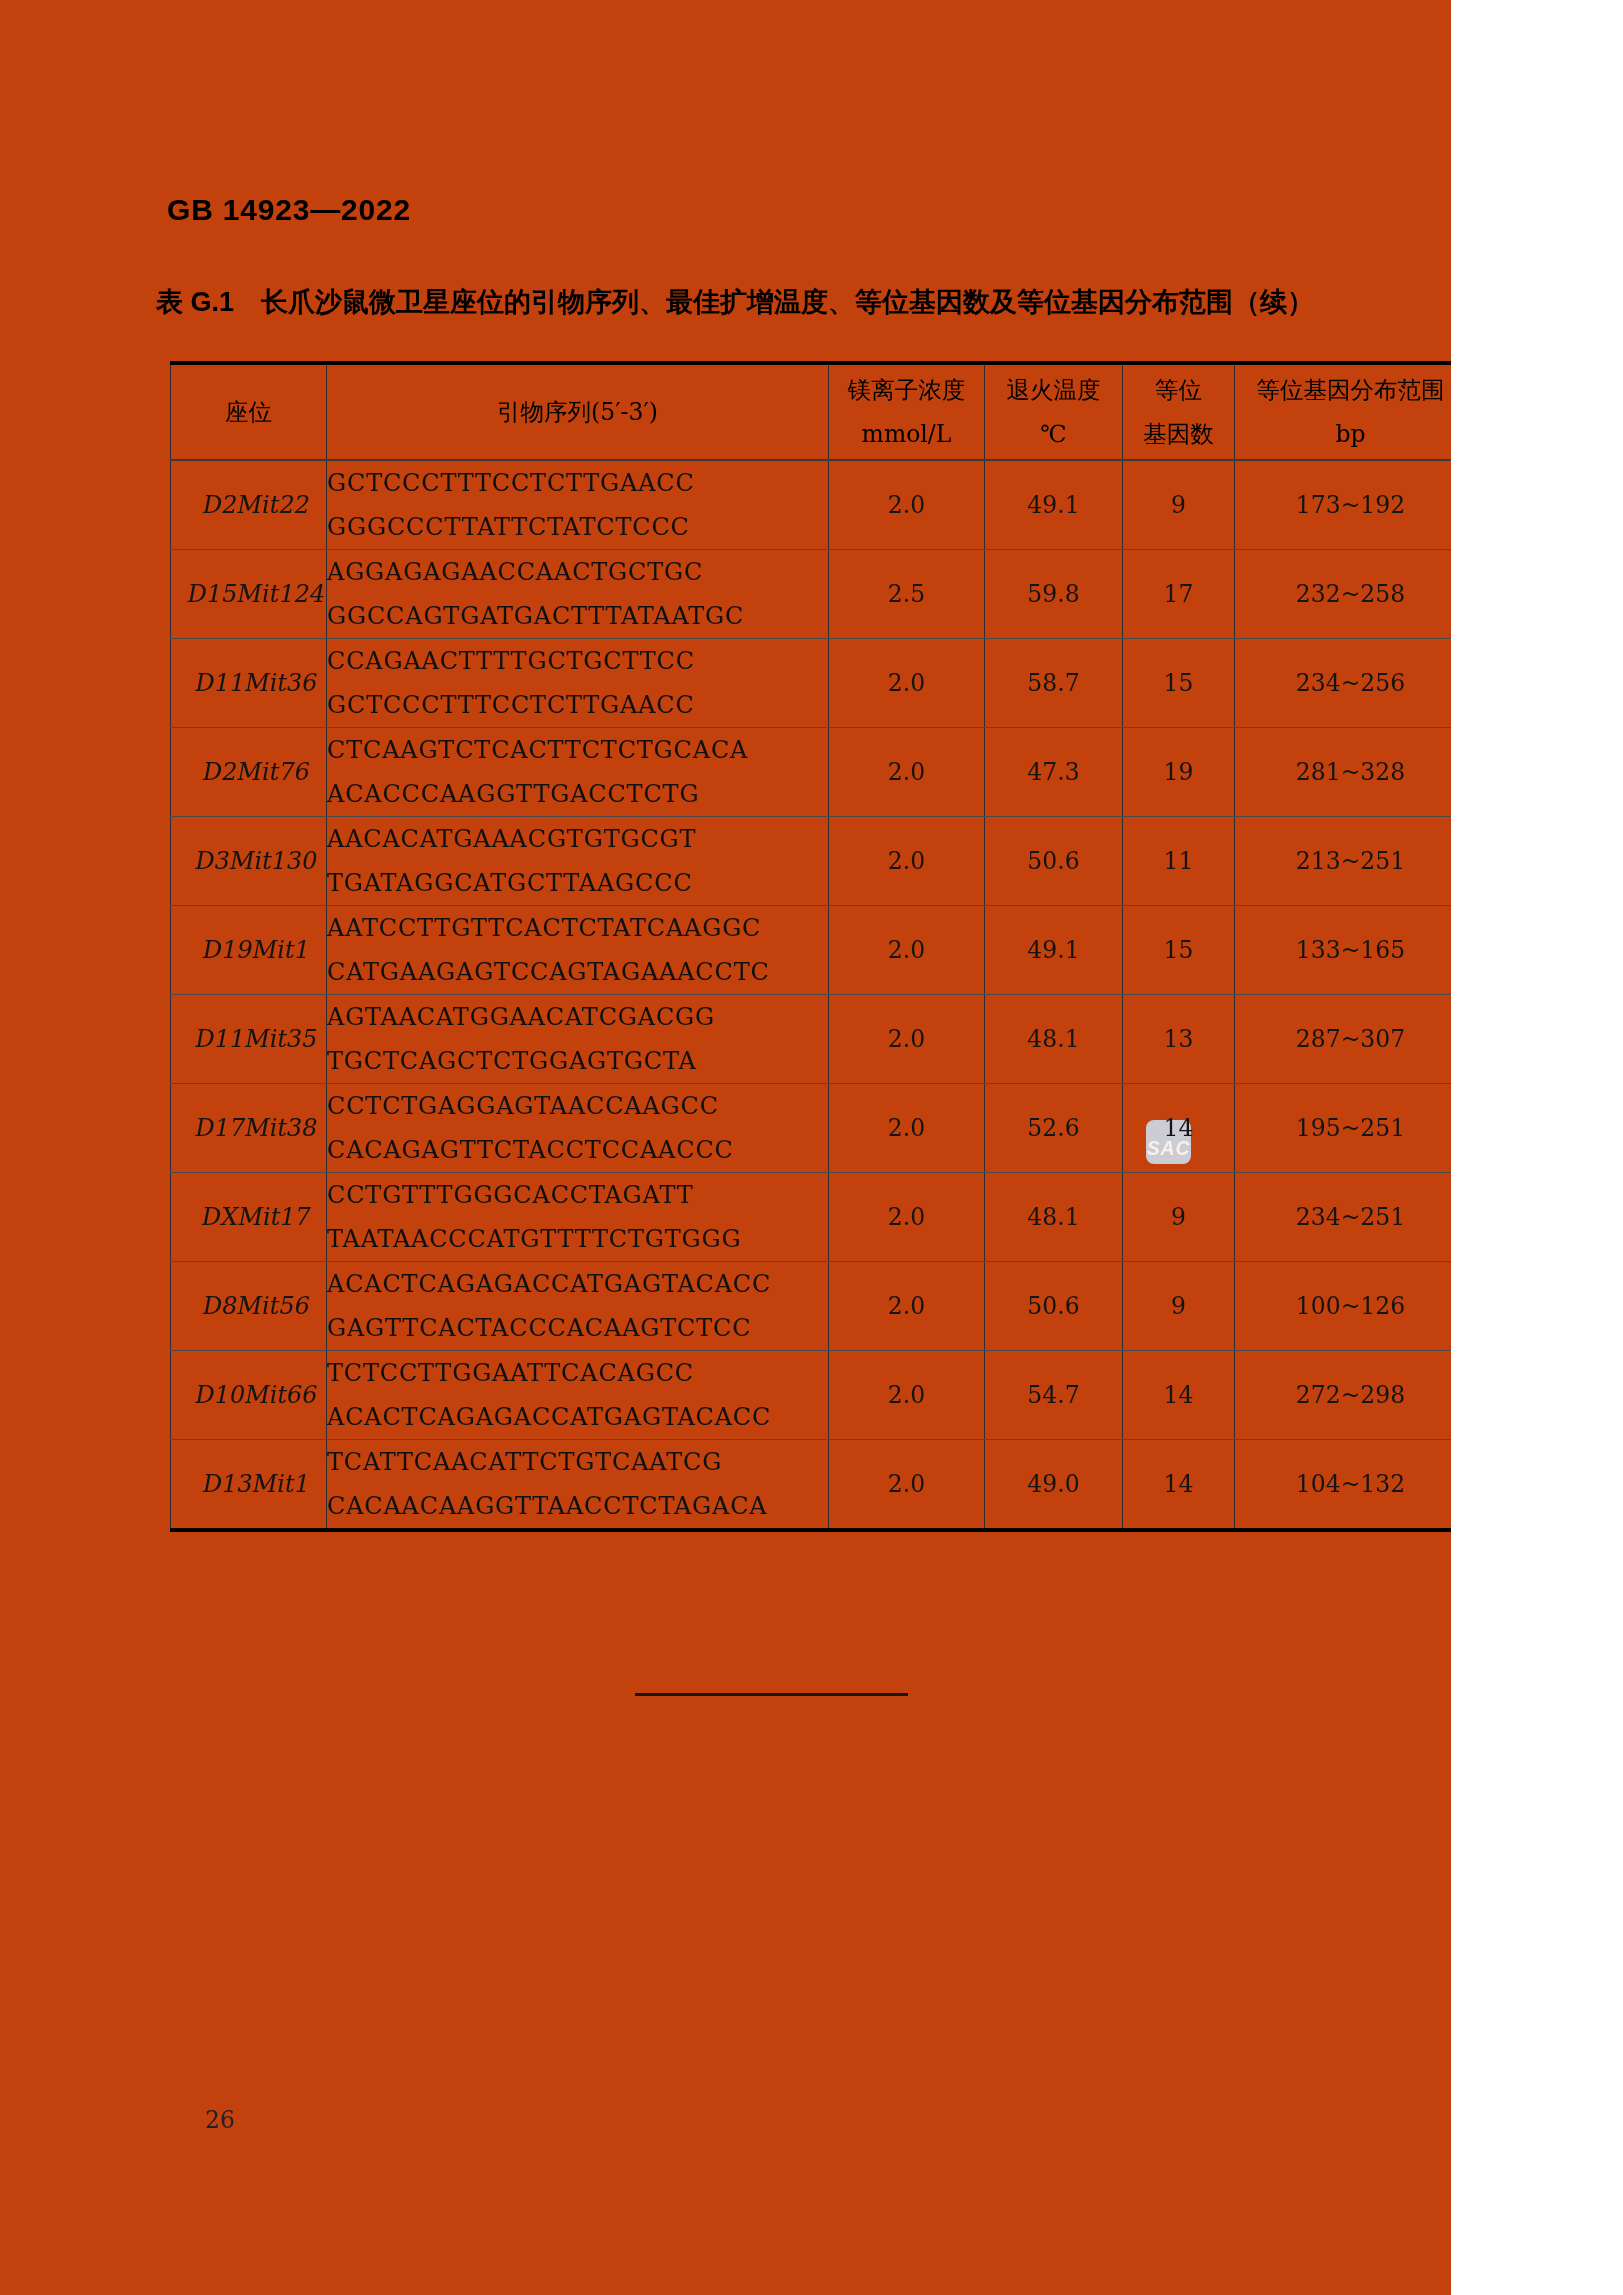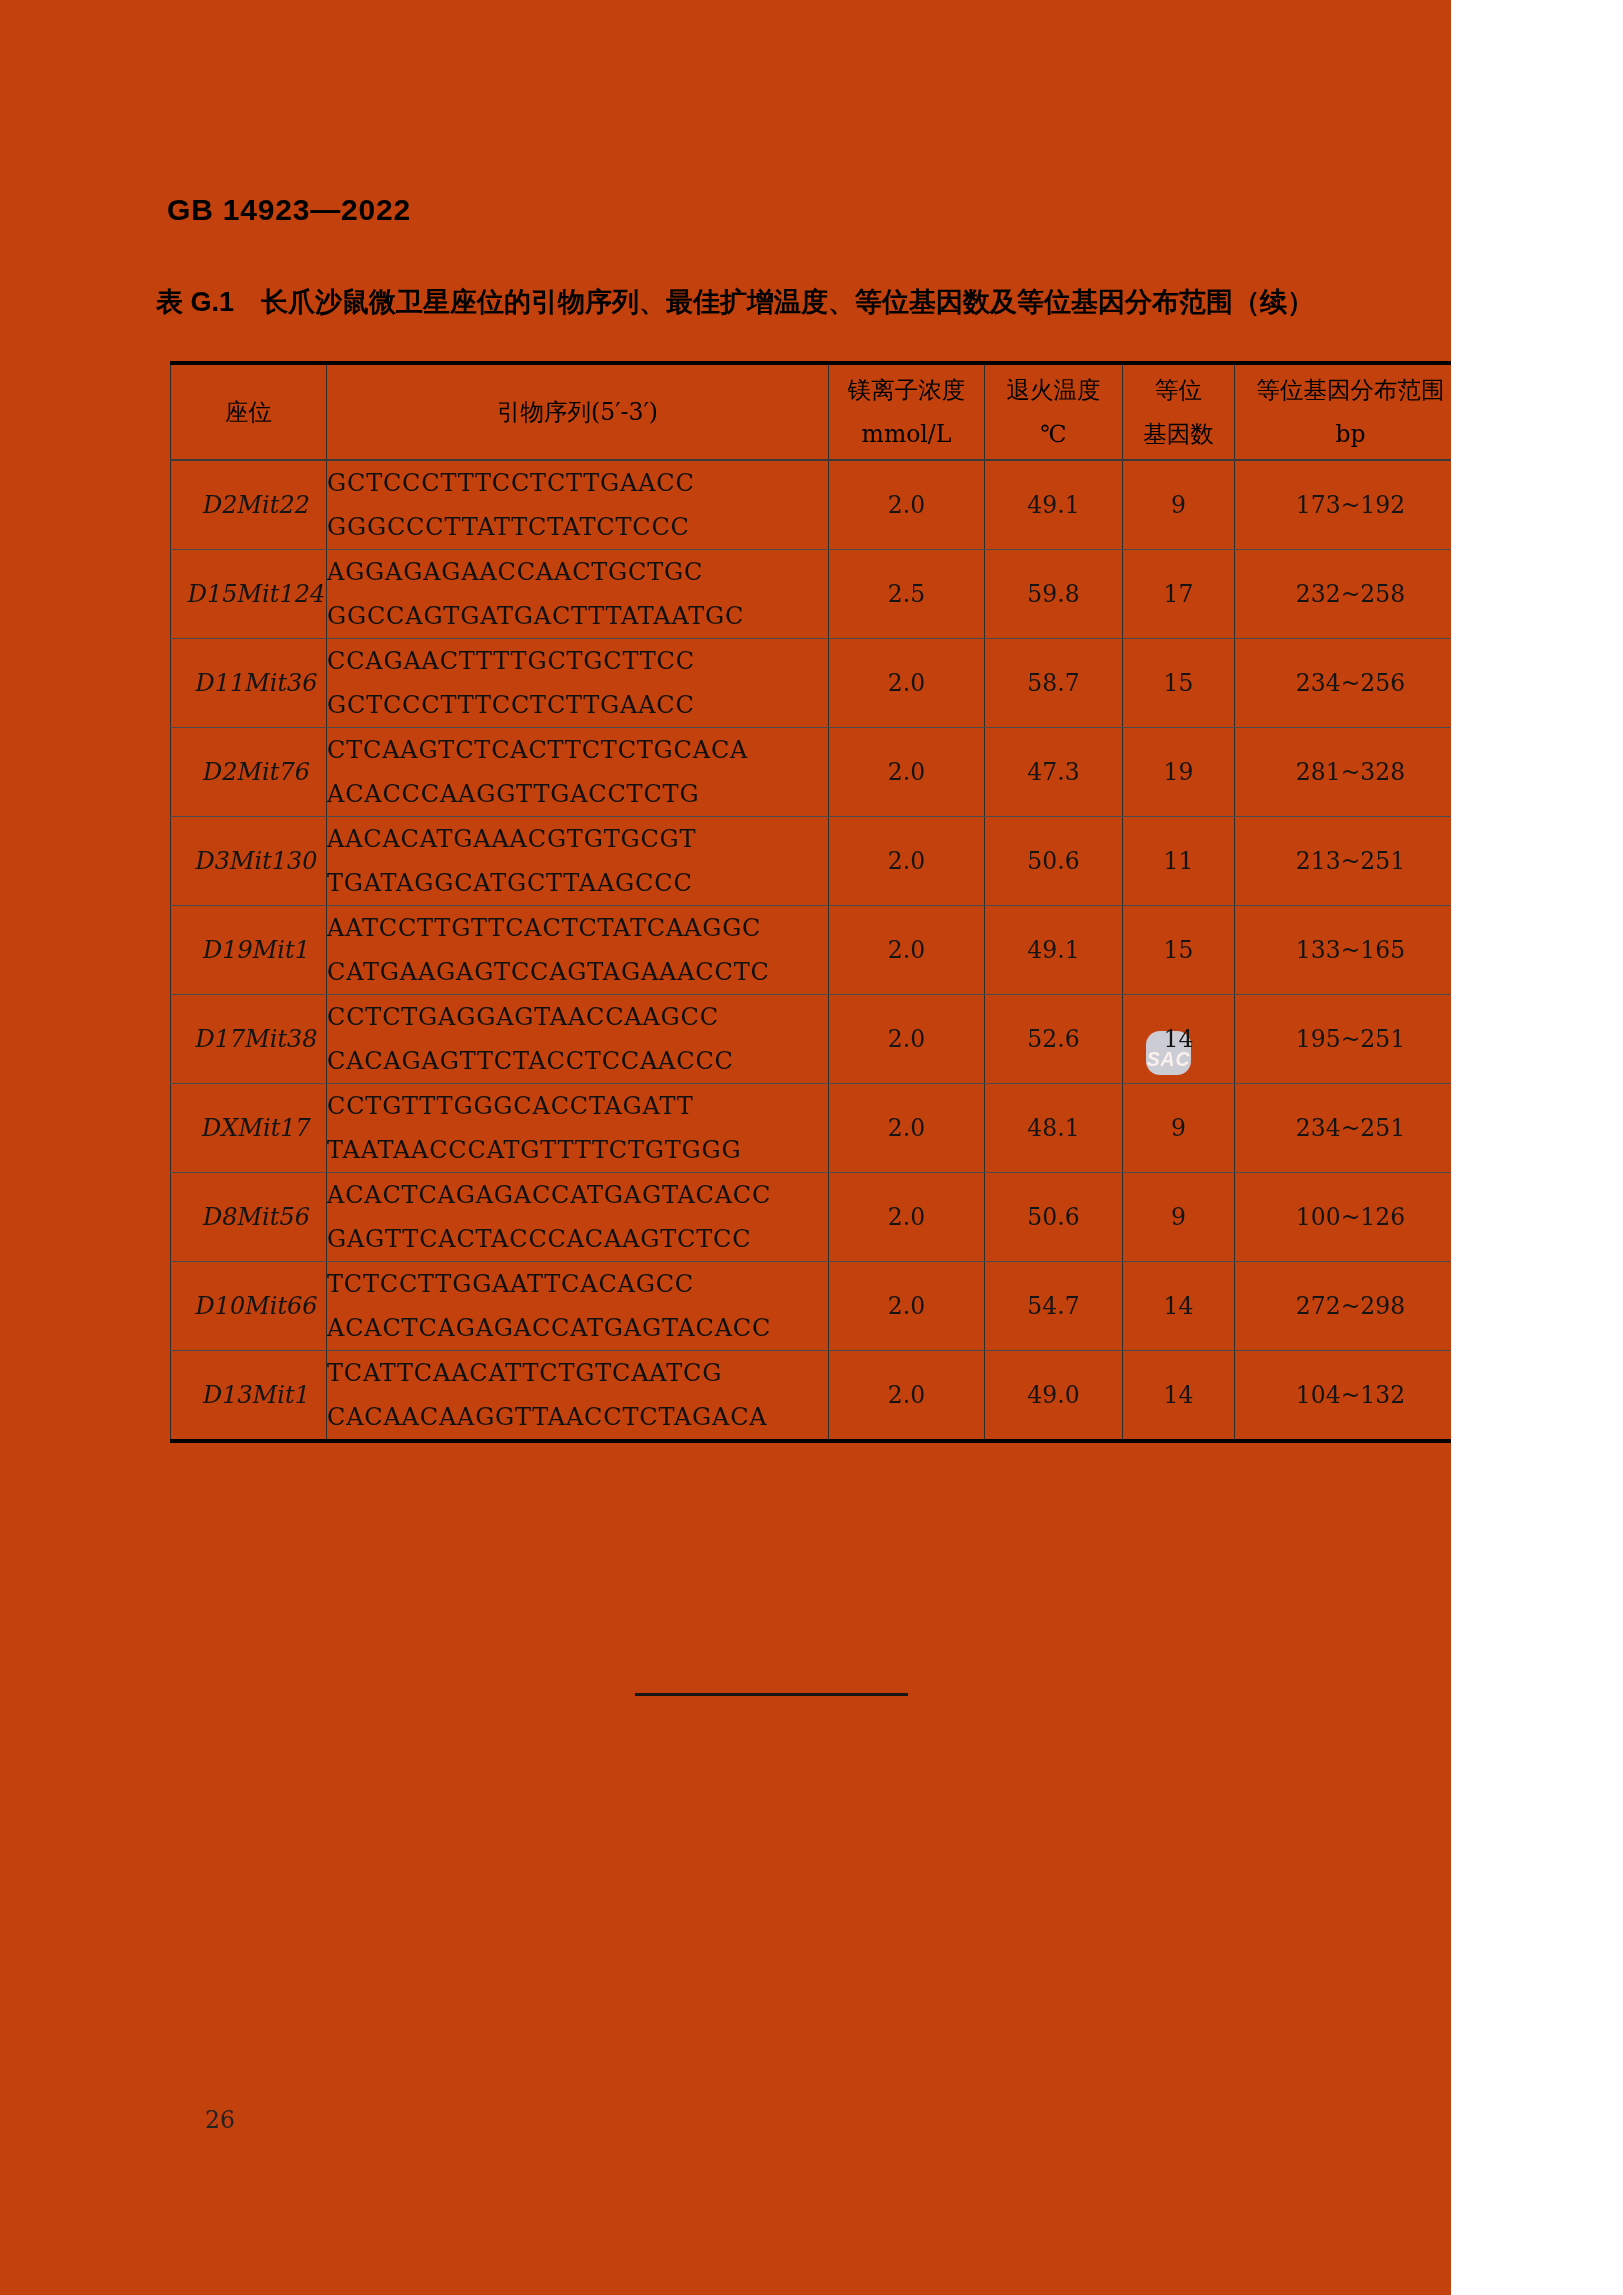--- a/index.html
+++ b/index.html
@@ -42,21 +42,21 @@
   td.primer { padding-left:0; }
   td.primer .seq {
     line-height:44px; font-size:24px; letter-spacing:0.8px;
     white-space:nowrap; color:#101010;
   }
   td.num { text-align:center; font-size:23.5px; }
   td.alleles { position:relative; }
   td.alleles .val { position:relative; z-index:1; }
   .watermark {
     position:absolute; left:23px; top:36px; width:45px; height:44px;
-    background:#ccd8e6; border-radius:14px; box-sizing:border-box;
+    background:#ccd8e6; border-radius:8px; box-sizing:border-box;
     display:flex; align-items:flex-end; justify-content:center;
     padding-bottom:4px; z-index:0;
     font-family:"Liberation Sans", sans-serif; font-style:italic;
     font-weight:bold; font-size:19.5px; color:#ffffff; letter-spacing:0.8px;
     opacity:0.92;
   }
   .end-rule {
     position:absolute; left:635px; top:1693px; width:273px; height:3.2px;
     background:#161616;
   }
@@ -199,20 +199,35 @@
       <div class="seq">CATGAAGAGTCCAGTAGAAACCTC</div>
     </td>
     <td class="num">2.0</td>
     <td class="num">49.1</td>
     <td class="num alleles">
       <span class="val">15</span>
     </td>
     <td class="num">133~165</td>
   </tr>
 
+  <tr>
+    <td class="locus">
+      <span>D11Mit35</span>
+    </td>
+    <td class="primer">
+      <div class="seq">AGTAACATGGAACATCGACGG</div>
+      <div class="seq">TGCTCAGCTCTGGAGTGCTA</div>
+    </td>
+    <td class="num">2.0</td>
+    <td class="num">48.1</td>
+    <td class="num alleles">
+      <span class="val">13</span>
+    </td>
+    <td class="num">287~307</td>
+  </tr>
 
   <tr>
     <td class="locus">
       <span>D17Mit38</span>
     </td>
     <td class="primer">
       <div class="seq">CCTCTGAGGAGTAACCAAGCC</div>
       <div class="seq">CACAGAGTTCTACCTCCAACCC</div>
     </td>
     <td class="num">2.0</td>

